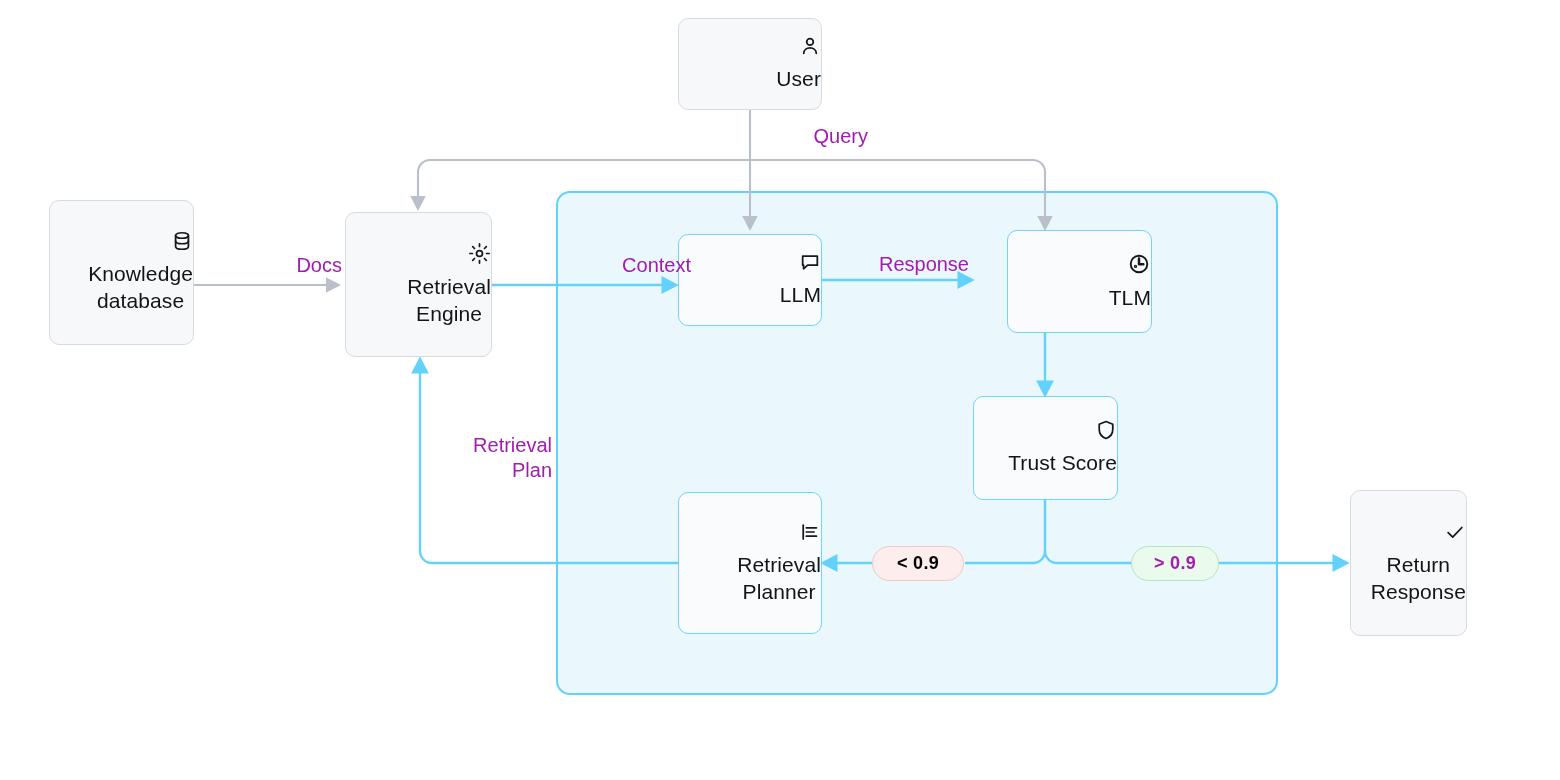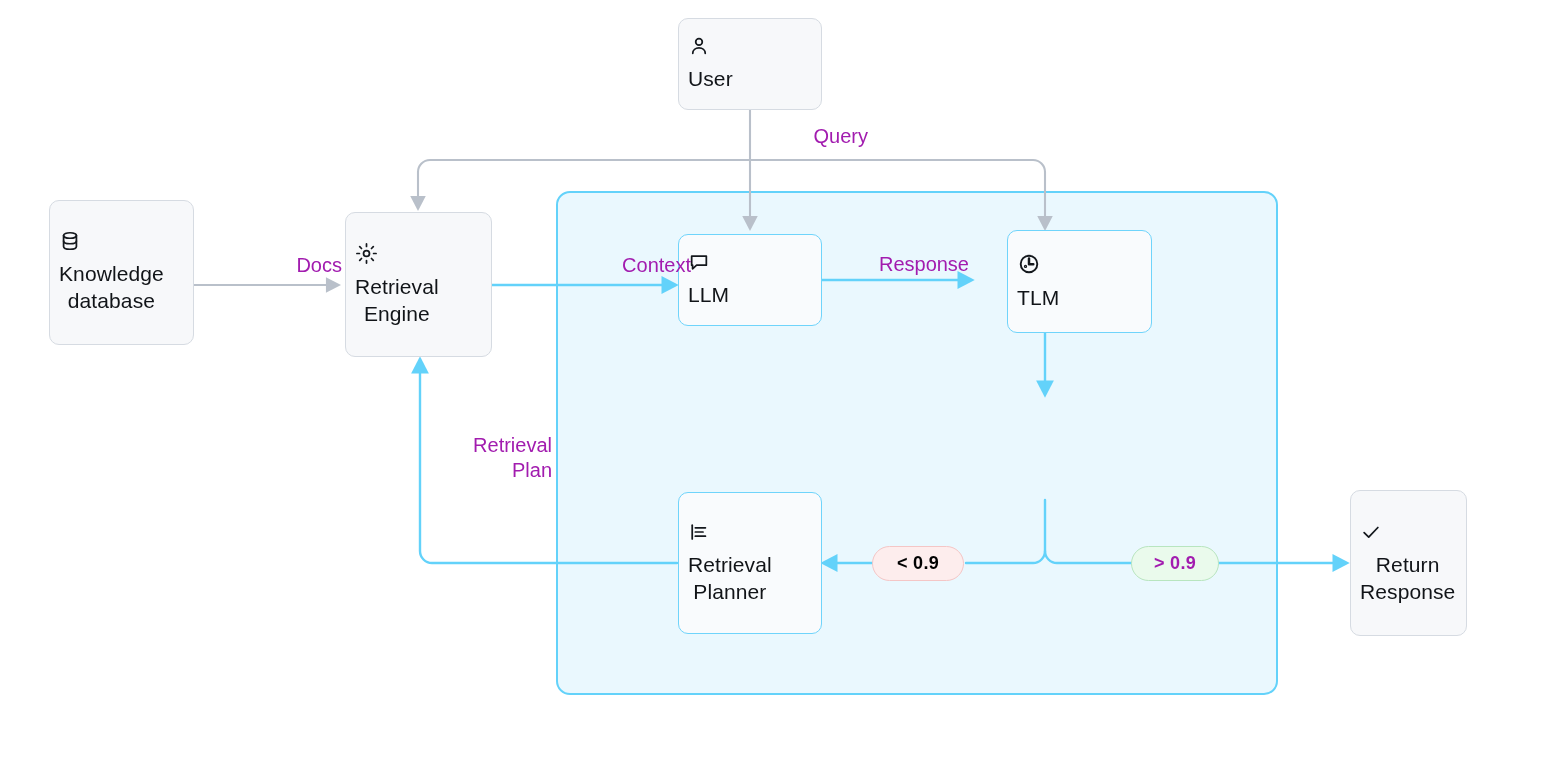--- a/index.html
+++ b/index.html
@@ -22,21 +22,21 @@
     left: 0; top: 0;
     width: 1560px;
     height: 780px;
     pointer-events: none;
   }
   .node {
     position: absolute;
     box-sizing: border-box;
     display: flex;
     flex-direction: column;
-    align-items: flex-start;
+    align-items: flex-end;
     justify-content: center;
     border-radius: 10px;
     text-align: center;
     padding-left: 9px;
   }
   .node .ico {
     display: block;
     margin-bottom: 9px;
     line-height: 0;
   }
@@ -201,20 +201,28 @@
     <span class="ico">
       <svg width="24" height="24" viewBox="0 0 24 24" fill="none">
         <circle cx="12" cy="12" r="8.3" stroke="#14181d" stroke-width="1.9"></circle>
         <path d="M12 6.6v5.6h4.3" stroke="#14181d" stroke-width="2.5" stroke-linecap="round" stroke-linejoin="round"></path>
         <circle cx="8.5" cy="14.4" r="1.05" stroke="#14181d" stroke-width="1.2"></circle>
       </svg>
     </span>
     <span class="lbl">TLM</span>
   </div>
 
+  <div class="node cyan" style="left:973px; top:396px; width:145px; height:104px;">
+    <span class="ico">
+      <svg width="22" height="22" viewBox="0 0 24 24" fill="none" stroke="#14181d" stroke-width="1.9" stroke-linecap="round" stroke-linejoin="round">
+        <path d="M12 2.8l7.4 3v5.4c0 4.6-3.1 8.6-7.4 10.1-4.3-1.5-7.4-5.5-7.4-10.1V5.8z"></path>
+      </svg>
+    </span>
+    <span class="lbl">Trust Score</span>
+  </div>
 
   <div class="node cyan" style="left:678px; top:492px; width:144px; height:142px;">
     <span class="ico">
       <svg width="22" height="22" viewBox="0 0 24 24" fill="none" stroke="#14181d" stroke-width="1.9" stroke-linecap="round" stroke-linejoin="round">
         <path d="M4.6 4.5v15"></path>
         <path d="M8 7.4h11M8 12h8.4M8 16.6h11"></path>
       </svg>
     </span>
     <span class="lbl">Retrieval
 Planner</span>

